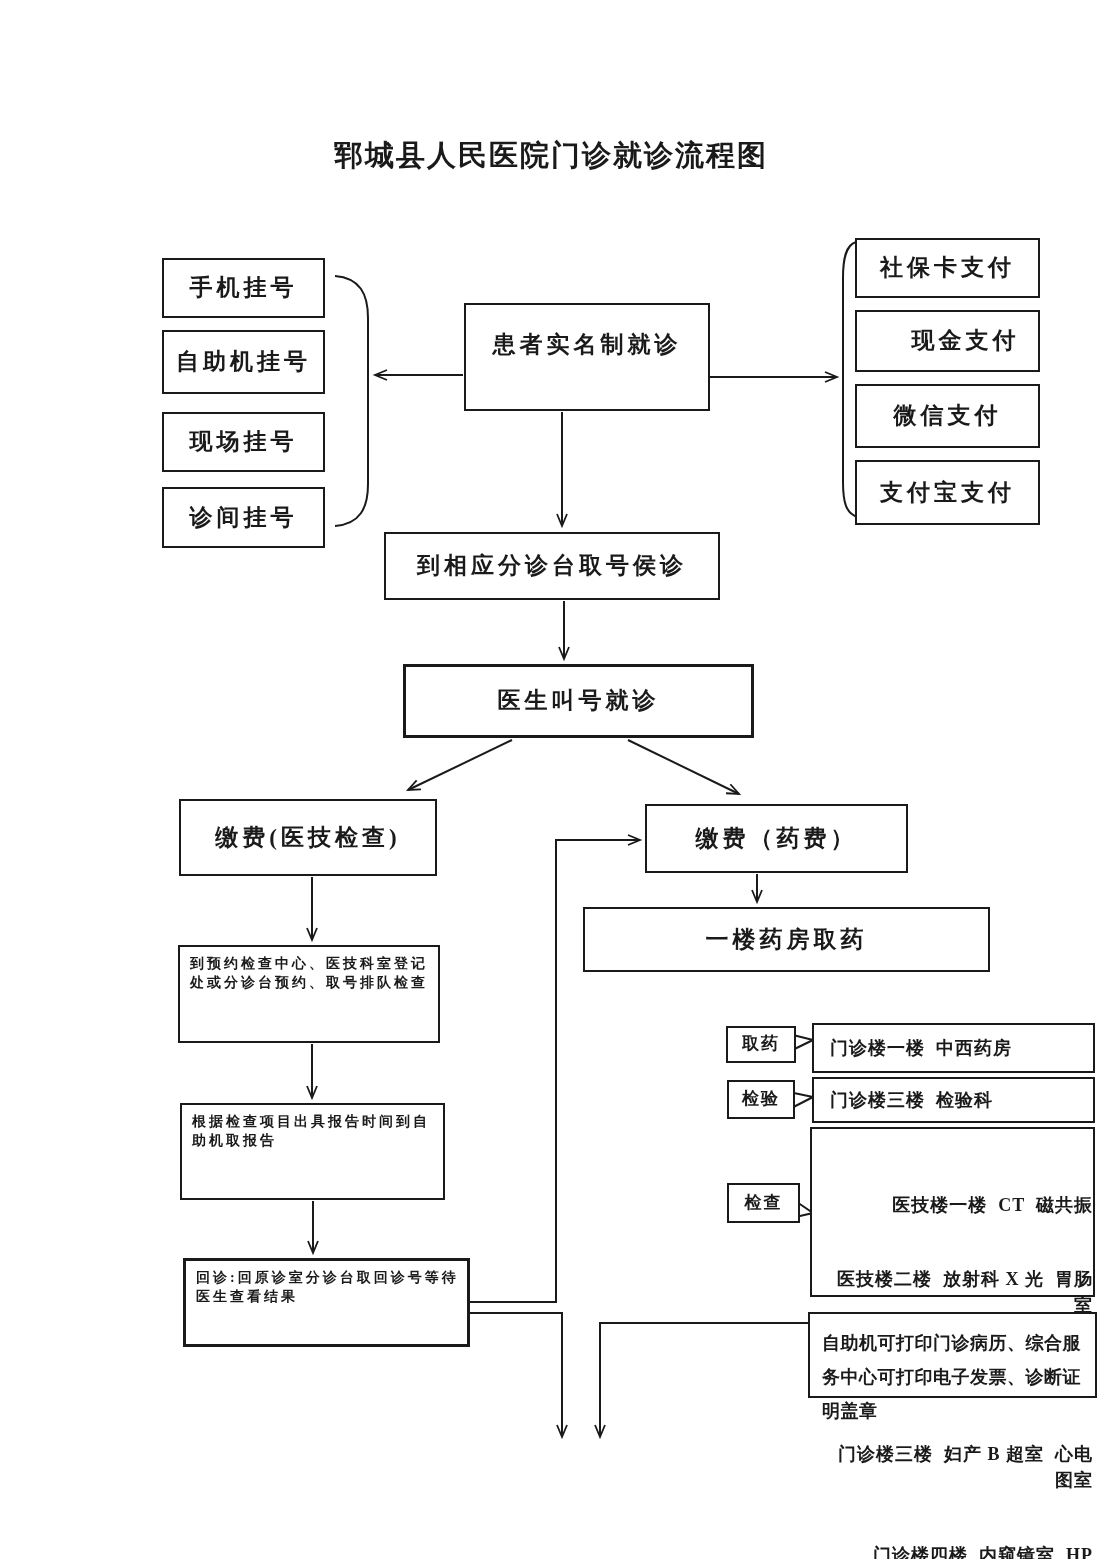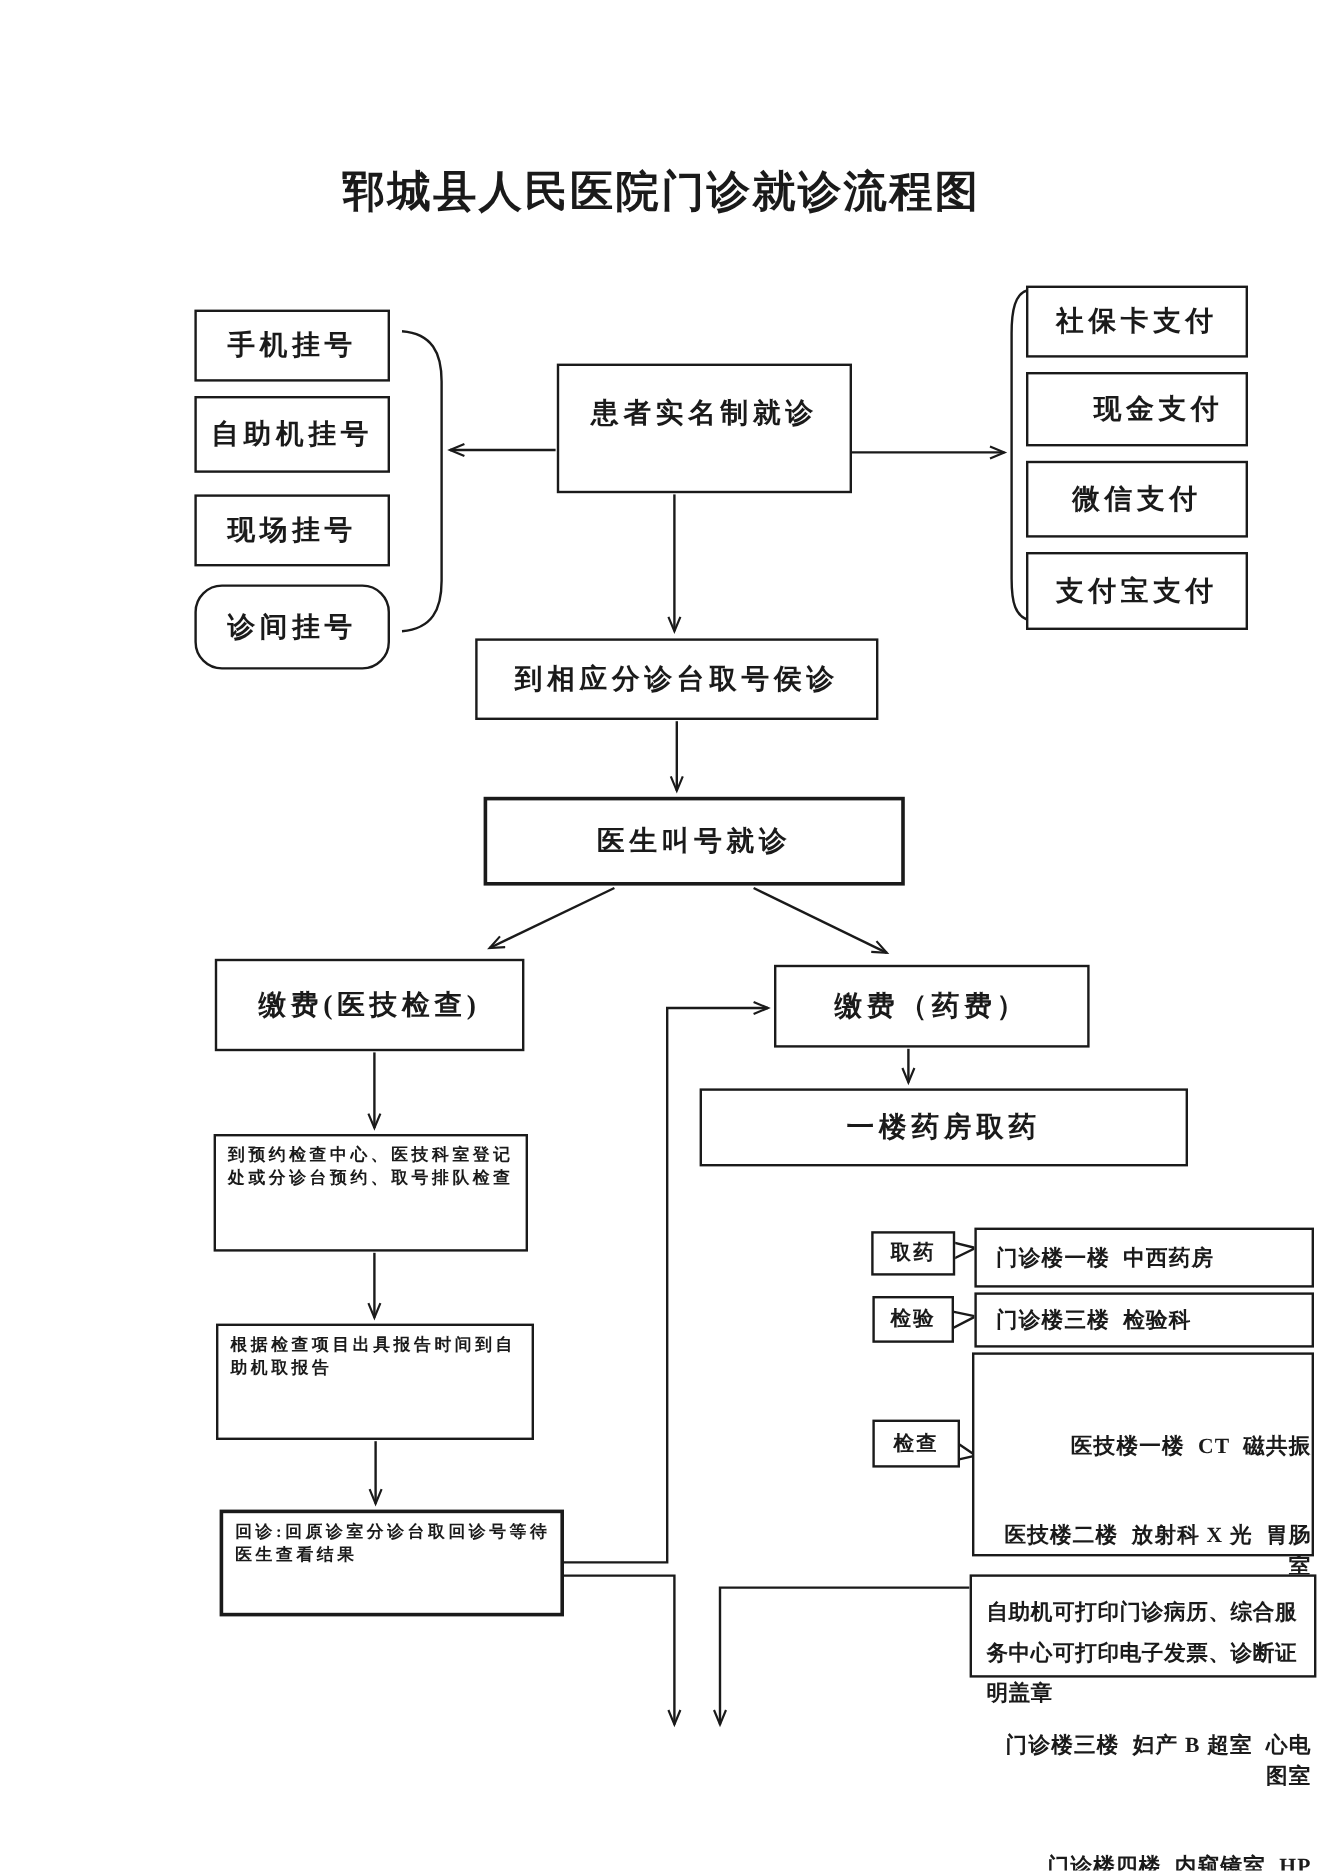--- a/index.html
+++ b/index.html
@@ -10,21 +10,21 @@
        display:flex;align-items:center;justify-content:center;text-align:center;
        font-weight:bold;font-size:23px;letter-spacing:4px;z-index:1;line-height:1.35;}
   .thick{border-width:3px;}
   .top-start{align-items:flex-start;justify-content:flex-start;text-align:left;}
   .ml{font-size:14px;letter-spacing:3px;padding:8px 8px 0 10px;}
   .patient{align-items:flex-start;padding-top:24px;}
   .callout{font-size:17px;letter-spacing:2px;}
   .info{font-size:18px;letter-spacing:1px;justify-content:flex-start;text-align:left;
         padding-left:16px;white-space:pre-wrap;}
   .title{position:absolute;left:0;top:136px;width:1102px;text-align:center;
-         font-size:36px;font-weight:bold;letter-spacing:2px;z-index:1;}
+         font-size:29px;font-weight:bold;letter-spacing:2px;z-index:1;}
   .list{display:block;padding:14px 0 0 14px;}
   .list div{line-height:26px;white-space:pre-wrap;text-align:right;}
   .wrap2{display:block;padding:12px 10px 0 12px;line-height:34px;letter-spacing:0.5px;}
 </style>
 </head>
 <body>
 
 <div id="canvas">
 
   <svg id="wires" width="1102" height="1559">
@@ -55,30 +55,30 @@
       <polygon points="776,1116 813,1097 789,1092"></polygon>
       <polygon points="778,1221 813,1213 791,1198"></polygon>
     </g>
   </svg>
 
   <div class="title">郓城县人民医院门诊就诊流程图</div>
 
   <div class="box" style="left:162px;top:258px;width:163px;height:60px;">手机挂号</div>
   <div class="box" style="left:162px;top:330px;width:163px;height:64px;">自助机挂号</div>
   <div class="box" style="left:162px;top:412px;width:163px;height:60px;">现场挂号</div>
-  <div class="box" style="left:162px;top:487px;width:163px;height:71px;border-radius:23px;">诊间挂号</div>
+  <div class="box" style="left:162px;top:487px;width:163px;height:61px;">诊间挂号</div>
 
   <div class="box patient" style="left:464px;top:303px;width:246px;height:108px;">患者实名制就诊</div>
 
   <div class="box" style="left:855px;top:238px;width:185px;height:60px;">社保卡支付</div>
   <div class="box" style="left:855px;top:310px;width:185px;height:62px;padding-left:36px;">现金支付</div>
   <div class="box" style="left:855px;top:384px;width:185px;height:64px;">微信支付</div>
   <div class="box" style="left:855px;top:460px;width:185px;height:65px;">支付宝支付</div>
 
-  <div class="box" style="left:396px;top:532px;width:336px;height:68px;">到相应分诊台取号侯诊</div>
+  <div class="box" style="left:384px;top:532px;width:336px;height:68px;">到相应分诊台取号侯诊</div>
   <div class="box thick" style="left:403px;top:664px;width:351px;height:74px;">医生叫号就诊</div>
   <div class="box" style="left:179px;top:799px;width:258px;height:77px;">缴费(医技检查)</div>
   <div class="box" style="left:645px;top:804px;width:263px;height:69px;">缴费（药费）</div>
   <div class="box" style="left:583px;top:907px;width:407px;height:65px;">一楼药房取药</div>
   <div class="box top-start ml" style="left:178px;top:945px;width:262px;height:98px;">到预约检查中心、医技科室登记处或分诊台预约、取号排队检查</div>
   <div class="box top-start ml" style="left:180px;top:1103px;width:265px;height:97px;">根据检查项目出具报告时间到自助机取报告</div>
   <div class="box thick top-start ml" style="left:183px;top:1258px;width:287px;height:89px;">回诊:回原诊室分诊台取回诊号等待医生查看结果</div>
 
   <div class="box callout" style="left:726px;top:1026px;width:70px;height:37px;">取药</div>
   <div class="box info" style="left:812px;top:1023px;width:283px;height:50px;">门诊楼一楼  中西药房</div>

